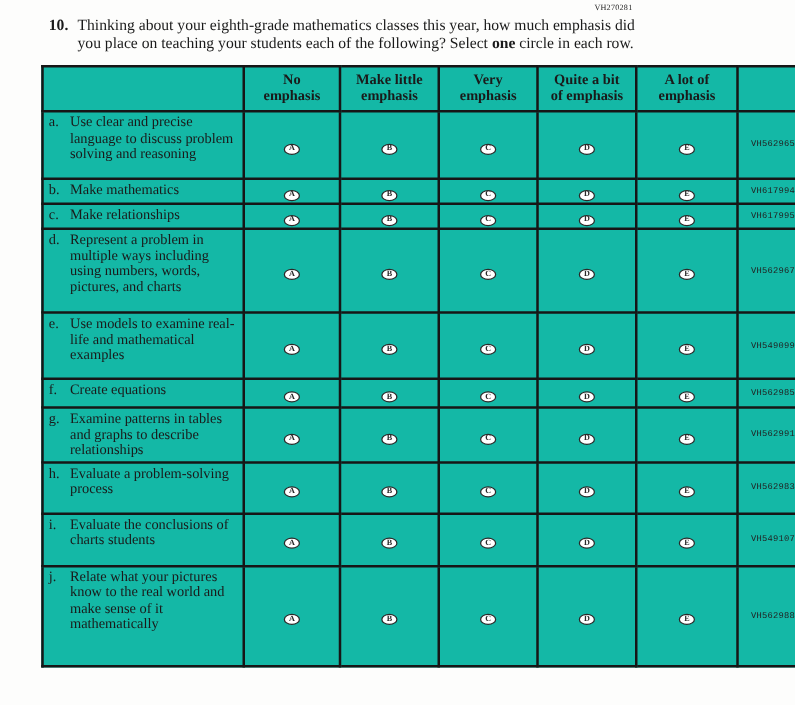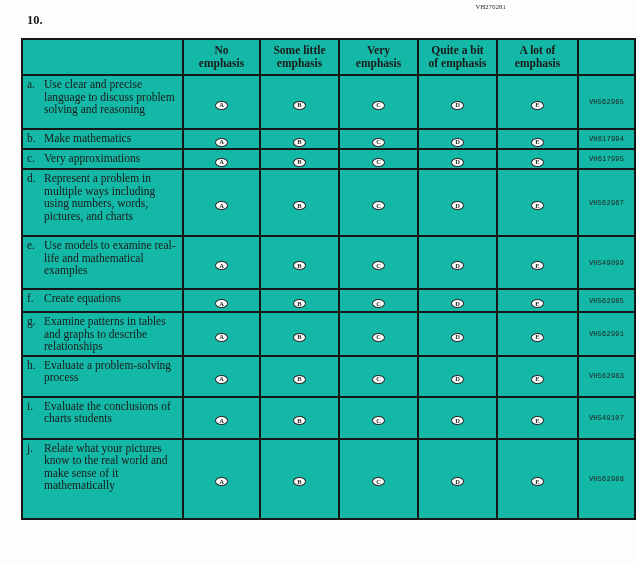--- a/index.html
+++ b/index.html
@@ -2,21 +2,21 @@
 <html><head>
 <meta charset="utf-8">
 <style>
   * { box-sizing: border-box; }
   html, body { margin: 0; padding: 0; }
   body {
     width: 636px; height: 564px; overflow: hidden;
     background: #fdfdfc; color: #1a1a1a;
     font-family: "Liberation Serif", serif;
   }
-  .page { position: relative; width: 512px; height: 564px; }
+  .page { position: relative; width: 512px; height: 564px; padding-left: 12px; }
 
   .page-code {
     position: absolute; top: 3px; right: 6px;
     font-size: 6.5px; letter-spacing: 0.2px; color: #222;
   }
 
   .question { display: flex; padding: 13px 0 0 27px; }
   .q-num { font-weight: bold; font-size: 12.5px; width: 23px; flex-shrink: 0; line-height: 14px; }
   .q-text { margin: 0; font-size: 12.5px; line-height: 14px; width: 508px; }
 
@@ -65,41 +65,42 @@
 </style>
 </head>
 <body>
 
 <div class="page">
 
   <div class="page-code">VH270281</div>
 
   <div class="question">
     <span class="q-num">10.</span>
+    <p class="q-text"><span>Thinking about your eighth-grade mathematics classes this year, how much emphasis did you place on teaching your students each of the following? Select </span><b>one</b><span> circle in each row.</span></p>
   </div>
 
   <table class="q-table">
     <colgroup>
       <col style="width:161px">
         <col style="width:77px">
         <col style="width:79px">
         <col style="width:79px">
         <col style="width:79px">
         <col style="width:81px">
         <col style="width:57px">
     </colgroup>
     <thead>
       <tr class="rh-head">
         <th></th>
         <th>
             <div>No</div>
             <div>emphasis</div>
           </th>
         <th>
-            <div>Some little</div>
+            <div>Make little</div>
             <div>emphasis</div>
           </th>
         <th>
             <div>Very</div>
             <div>emphasis</div>
           </th>
         <th>
             <div>Quite a bit</div>
             <div>of emphasis</div>
           </th>
@@ -156,21 +157,21 @@
             </span></td>
         <td class="opt"><span class="circle">
               <span class="circle-letter">E</span>
             </span></td>
         <td class="code">VH617994</td>
       </tr>
       <tr class="rh-c">
         <td class="label">
             <div class="row-flex">
               <span class="row-letter">c.</span>
-              <span class="row-text">Very approximations</span>
+              <span class="row-text">Make relationships</span>
             </div>
           </td>
         <td class="opt"><span class="circle">
               <span class="circle-letter">A</span>
             </span></td>
         <td class="opt"><span class="circle">
               <span class="circle-letter">B</span>
             </span></td>
         <td class="opt"><span class="circle">
               <span class="circle-letter">C</span>

